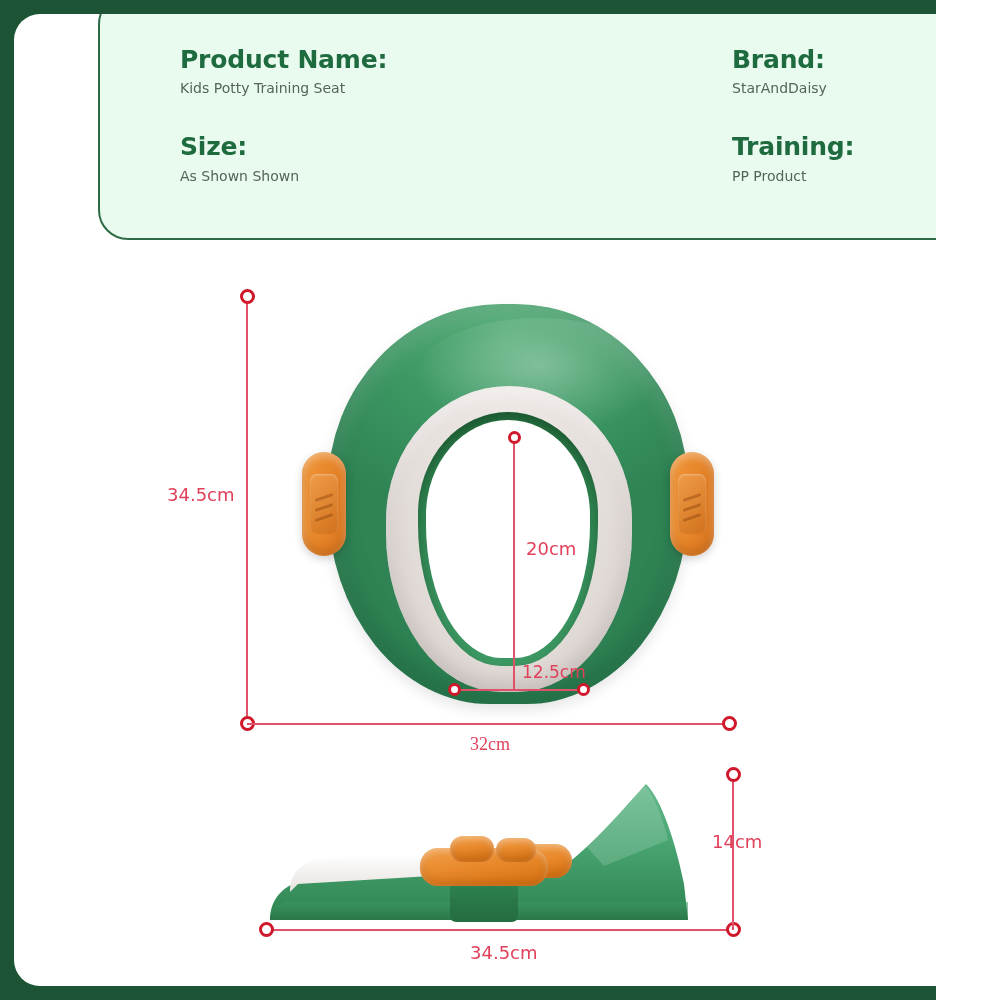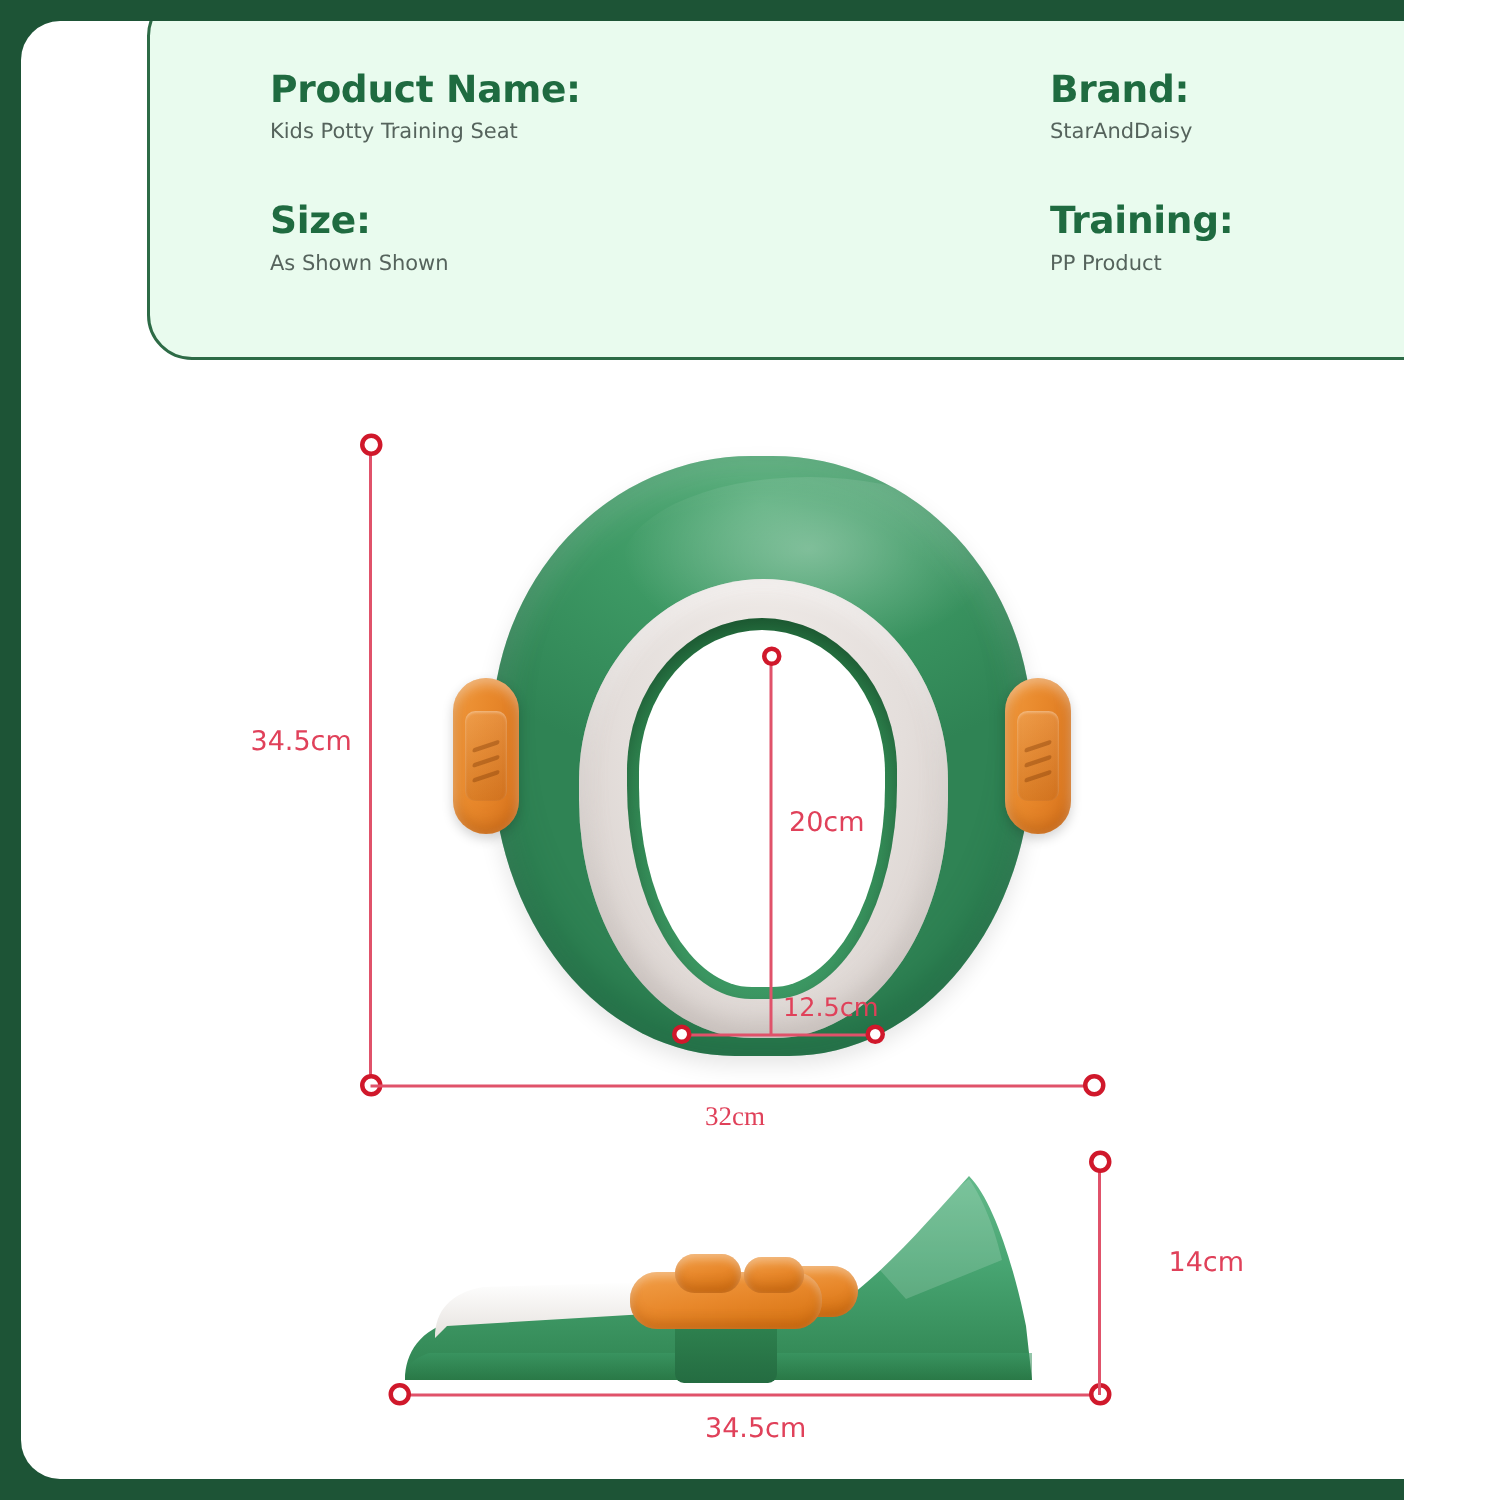--- a/index.html
+++ b/index.html
@@ -40,21 +40,21 @@
     background: #e9fbee;
     border: 2px solid #2d6b46;
     border-radius: 30px;
     box-sizing: border-box;
   }
   .info-col {
     position: absolute;
     top: 48px;
   }
   .info-col.left  { left: 80px; }
-  .info-col.right { left: 600px; }
+  .info-col.right { left: 632px; }
 
   .info-field { margin-bottom: 32px; }
   .info-label {
     font-family: "DejaVu Sans", sans-serif;
     font-size: 25px;
     font-weight: bold;
     color: #1f6b40;
     letter-spacing: -0.2px;
     line-height: 1.25;
   }
@@ -372,16 +372,16 @@
     <div class="dim-node small" style="left:563px; top:669px;"></div>
     <div class="dim-label sm" style="left:508px; top:648px;">12.5cm</div>
 
     <div class="dim-line-h" style="left:252px; top:915.2px; width:467px;"></div>
     <div class="dim-node" style="left:245px; top:908px;"></div>
     <div class="dim-node" style="left:712px; top:908px;"></div>
     <div class="dim-label" style="left:456px; top:928px;">34.5cm</div>
 
     <div class="dim-line-v" style="left:718.2px; top:760px; height:156px;"></div>
     <div class="dim-node" style="left:712px; top:753px;"></div>
-    <div class="dim-label" style="left:765px; top:817px;">14cm</div>
+    <div class="dim-label" style="left:698px; top:817px;">14cm</div>
 
   </div>
 </div>
 
 </body></html>

